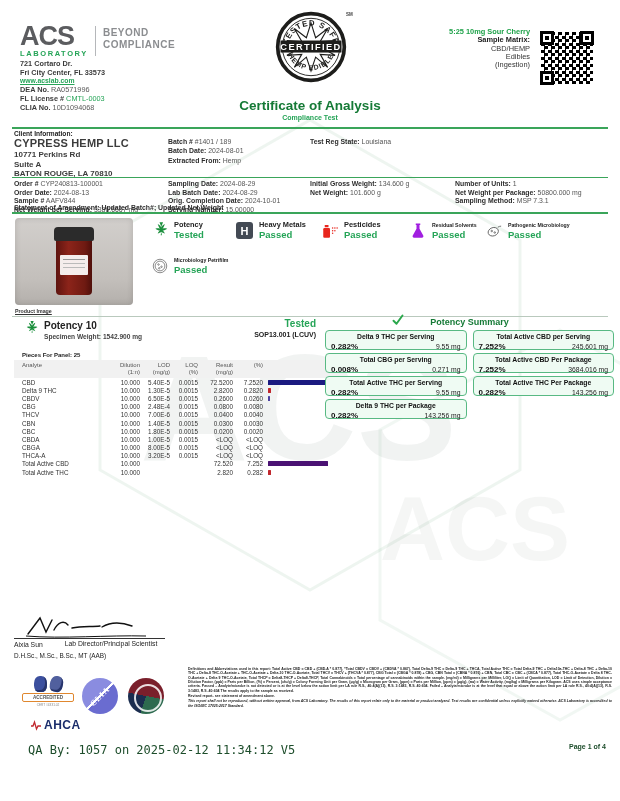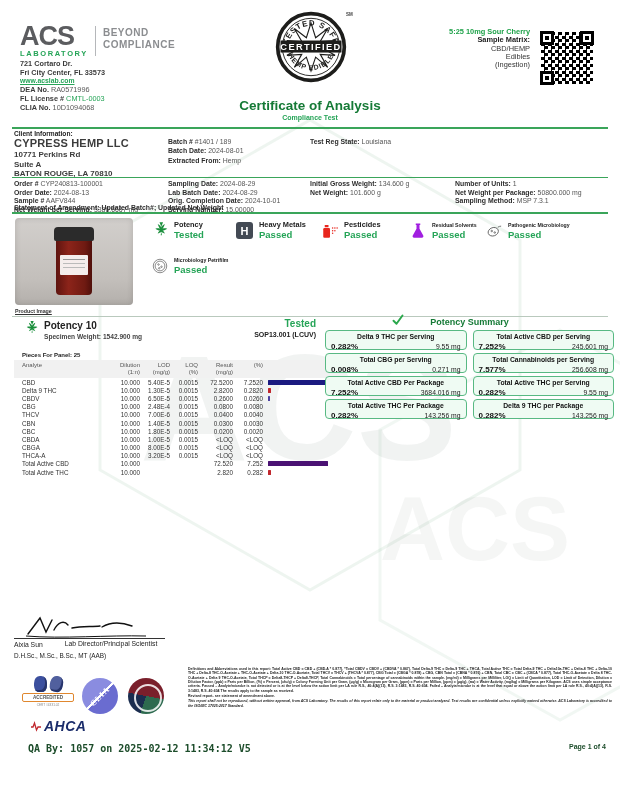--- a/index.html
+++ b/index.html
@@ -120,27 +120,27 @@
   .a2la-blobs { display:flex; gap:3px; justify-content:center; }
   .blob { width:13px; height:16px; background:#3b4f9e; border-radius:45% 45% 40% 40%; box-shadow:inset -2px -2px 0 #27346b; }
   .blob.b2 { transform:rotate(12deg); background:#51609e; }
   .a2la-box { margin-top:1px; border:1px solid #e0872e; border-radius:2px; text-align:center; font-size:4.6px; font-weight:bold; color:#555; padding:1px 0; }
   .a2la-sub { text-align:center; font-size:3.2px; color:#888; margin-top:1px; }
   .logo-clia { position:absolute; left:82px; top:678px; width:36px; height:36px; border-radius:50%; background:linear-gradient(135deg,#8a8ce0 48%, #fff 48% 52%, #6a6cd0 52%); display:flex; align-items:center; justify-content:center; }
   .clia-txt { color:#fff; font-weight:bold; font-size:8px; transform:rotate(-45deg); letter-spacing:1px; font-family:"Liberation Serif", serif; }
   .logo-seal { position:absolute; left:128px; top:678px; width:36px; height:36px; border-radius:50%; background:conic-gradient(#7a1f2b 0 28%, #2d6a4f 28% 55%, #1b2d4f 55% 78%, #7a1f2b 78%); }
   .logo-seal::after { content:""; position:absolute; left:6px; top:6px; width:24px; height:24px; border-radius:50%; border:2px solid rgba(255,255,255,0.85); }
   .logo-ahca { position:absolute; left:30px; top:718px; display:flex; align-items:center; gap:2px; }
-  .ahca-txt { font-size:14px; font-weight:bold; font-style:italic; color:#1b2d6b; letter-spacing:0.5px; }
+  .ahca-txt { font-size:12px; font-weight:bold; color:#1b2d6b; letter-spacing:0.5px; }
 
   .defs { position:absolute; left:188px; top:667px; width:424px; font-size:3.5px; line-height:4.35px; color:#1a1a1a; font-weight:bold; text-align:justify; }
   .defs .revised { margin-top:1px; }
   .defs .disclaimer { font-style:italic; margin-top:1px; }
 
-  .qa-line { position:absolute; left:28px; top:743px; font-family:"DejaVu Sans Mono", monospace; font-size:10px; font-weight:bold; color:#1d4d2b; }
+  .qa-line { position:absolute; left:28px; top:743px; font-family:"DejaVu Sans Mono", monospace; font-size:12px; font-weight:normal; color:#1d4d2b; }
   .page-num { position:absolute; right:14px; top:743px; font-size:7px; font-weight:bold; color:#1d4d2b; }
 </style>
 </head>
 <body>
 
 <div class="page">
 
   <svg class="layer watermark" viewBox="0 0 620 801">
     <polygon points="310,120 520,240 520,470 310,590 100,470 100,240" fill="none" stroke="rgba(120,180,140,0.13)" stroke-width="3"></polygon>
     <polygon points="560,330 740,430 740,620 560,720 380,620 380,430" fill="none" stroke="rgba(120,180,140,0.10)" stroke-width="3"></polygon>
@@ -537,27 +537,20 @@
 
         <div class="card">
           <div class="card-title">Total CBG per Serving</div>
           <div class="card-bottom">
             <span class="card-pct">0.008%</span>
             <span class="card-amt">0.271 mg</span>
           </div>
         </div>
 
 
-        <div class="card">
-          <div class="card-title">Total Cannabinoids per Serving</div>
-          <div class="card-bottom">
-            <span class="card-pct">7.577%</span>
-            <span class="card-amt">256.608 mg</span>
-          </div>
-        </div>
 
         <div class="card">
           <div class="card-title">Total Active CBD Per Package</div>
           <div class="card-bottom">
             <span class="card-pct">7.252%</span>
             <span class="card-amt">3684.016 mg</span>
           </div>
         </div>
 
         <div class="card">

